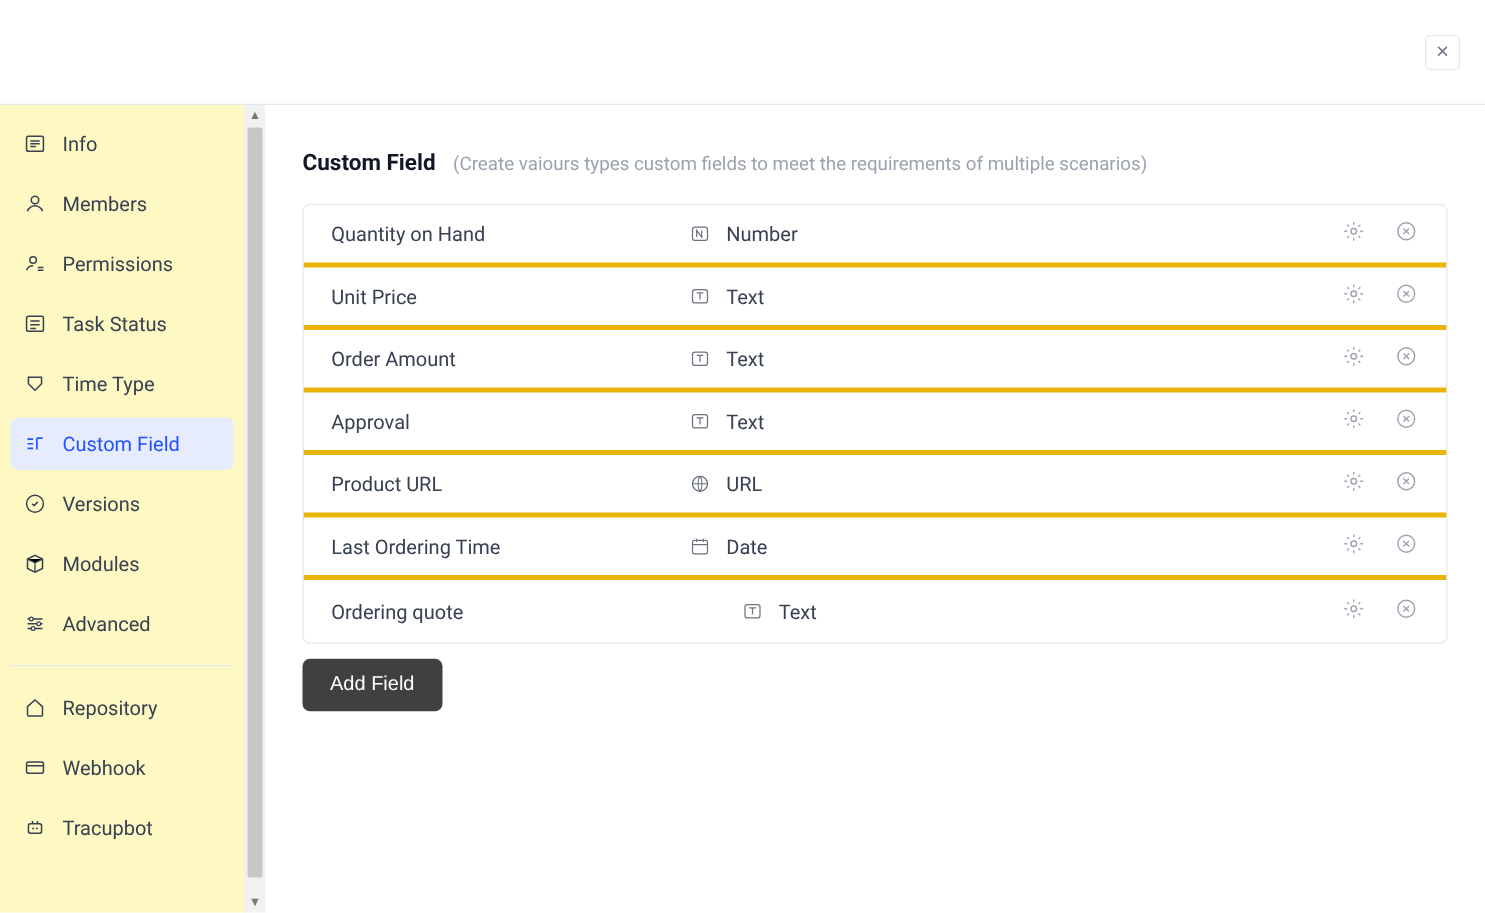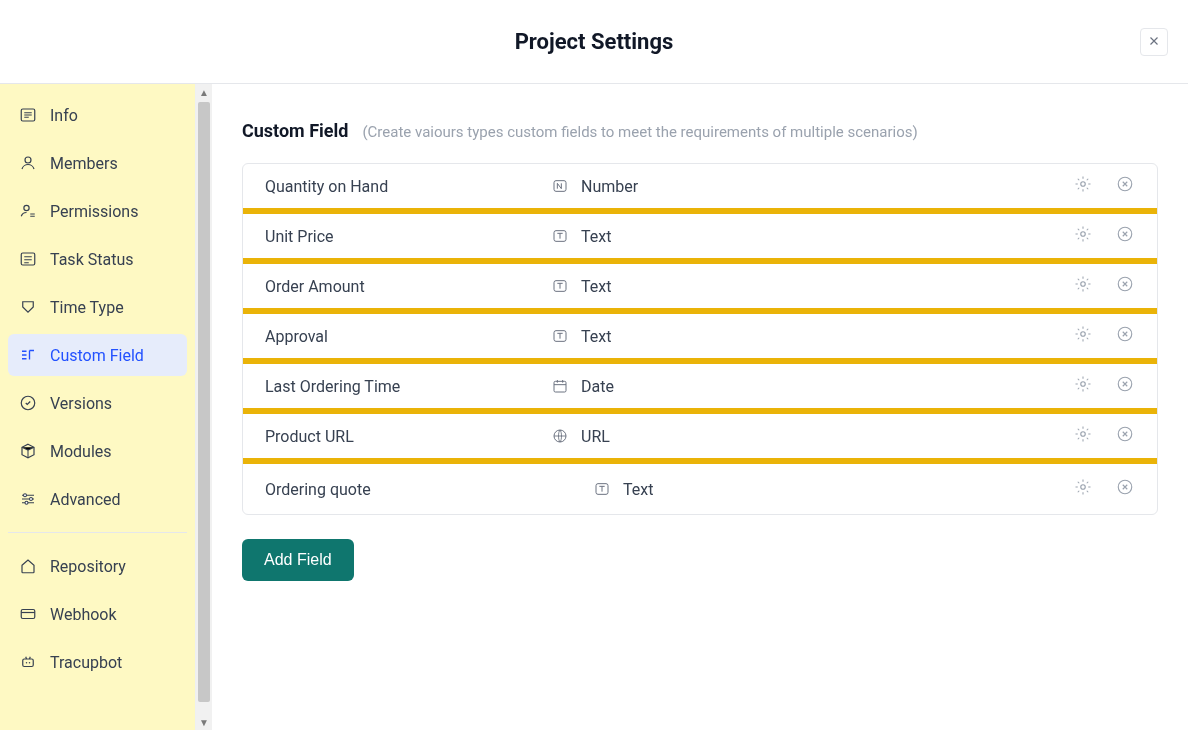--- a/index.html
+++ b/index.html
@@ -18,36 +18,35 @@
 .sidebar-item { display: flex; align-items: center; gap: 12px; height: 42px; padding: 0 10px; border-radius: 6px; cursor: pointer; color: #374151; font-size: 16px; margin-bottom: 6px; }
 .sidebar-item.active { background: #e6ecfb; color: #2251ff; }
 .sidebar-item .icon { width: 20px; height: 20px; display: flex; align-items: center; justify-content: center; color: inherit; flex-shrink: 0; }
 .sidebar-item .icon svg { width: 18px; height: 18px; }
 .sidebar-divider { height: 1px; background: #e5e7eb; margin: 12px 0; }
 .main { flex: 1; padding: 36px 30px 30px 30px; overflow: auto; }
 .section-title { display: flex; align-items: baseline; gap: 14px; margin-bottom: 22px; }
 .section-title .label { font-size: 18px; font-weight: 700; color: #111827; }
 .section-title .hint { font-size: 15px; color: #9aa2ae; }
 .fields { border: 1px solid #e5e7eb; border-radius: 6px; }
-.field-row { display: flex; align-items: center; height: 50px; padding: 0 22px; border-bottom: 6px solid #eab308; }
+.field-row { display: flex; align-items: center; height: 50px; padding: 0 22px; border-bottom: 4px solid #eab308; }
 .field-row:last-child { border-bottom: none; gap: 42px; }
 .field-name { width: 286px; font-size: 16px; color: #374151; }
 .field-type { display: flex; align-items: flex-start; gap: 12px; font-size: 16px; color: #374151; flex: 1; }
 .type-icon { width: 18px; height: 18px; display: flex; align-items: center; justify-content: center; color: #6b7280; }
 .type-icon svg { width: 16px; height: 16px; }
 .field-actions { display: flex; align-items: center; gap: 22px; }
 .action-btn { width: 20px; height: 20px; display: flex; align-items: center; justify-content: center; color: #9aa2ae; cursor: pointer; }
 .action-btn svg { width: 18px; height: 18px; }
-.add-btn { margin-top: 24px; background: #0f766e; color: #fff; border: none; padding: 12px 22px; font-size: 16px; border-radius: 6px; cursor: pointer; }
+.add-btn { margin-top: 12px; background: #404040; color: #fff; border: none; padding: 12px 22px; font-size: 16px; border-radius: 6px; cursor: pointer; }
 </style>
 </head>
 <body>
 
 <div class="header">
-  <div class="header-title">Project Settings</div>
   <div class="close-btn">
     <span class="icon-x">
       <svg viewBox="0 0 24 24" fill="none" stroke="currentColor" stroke-width="2">
           <path d="M18 6L6 18M6 6l12 12"></path>
         </svg>
     </span>
   </div>
 </div>
 
 <div class="body">
@@ -250,51 +249,51 @@
                 </svg></span>
             </span>
             <span class="action-btn">
               <span><svg viewBox="0 0 24 24">
                   <use href="#ic-delete"></use>
                 </svg></span>
             </span>
           </div>
         </div>
         <div class="field-row">
+          <div class="field-name">Product URL</div>
+          <div class="field-type">
+            <span class="type-icon">
+              <svg viewBox="0 0 24 24">
+                <use href="#t-url"></use>
+              </svg>
+            </span>
+            <span>URL</span>
+          </div>
+          <div class="field-actions">
+            <span class="action-btn">
+              <span><svg viewBox="0 0 24 24">
+                  <use href="#ic-settings"></use>
+                </svg></span>
+            </span>
+            <span class="action-btn">
+              <span><svg viewBox="0 0 24 24">
+                  <use href="#ic-delete"></use>
+                </svg></span>
+            </span>
+          </div>
+        </div>
+        <div class="field-row">
           <div class="field-name">Last Ordering Time</div>
           <div class="field-type">
             <span class="type-icon">
               <svg viewBox="0 0 24 24">
                 <use href="#t-date"></use>
               </svg>
             </span>
             <span>Date</span>
-          </div>
-          <div class="field-actions">
-            <span class="action-btn">
-              <span><svg viewBox="0 0 24 24">
-                  <use href="#ic-settings"></use>
-                </svg></span>
-            </span>
-            <span class="action-btn">
-              <span><svg viewBox="0 0 24 24">
-                  <use href="#ic-delete"></use>
-                </svg></span>
-            </span>
-          </div>
-        </div>
-        <div class="field-row">
-          <div class="field-name">Product URL</div>
-          <div class="field-type">
-            <span class="type-icon">
-              <svg viewBox="0 0 24 24">
-                <use href="#t-url"></use>
-              </svg>
-            </span>
-            <span>URL</span>
           </div>
           <div class="field-actions">
             <span class="action-btn">
               <span><svg viewBox="0 0 24 24">
                   <use href="#ic-settings"></use>
                 </svg></span>
             </span>
             <span class="action-btn">
               <span><svg viewBox="0 0 24 24">
                   <use href="#ic-delete"></use>

